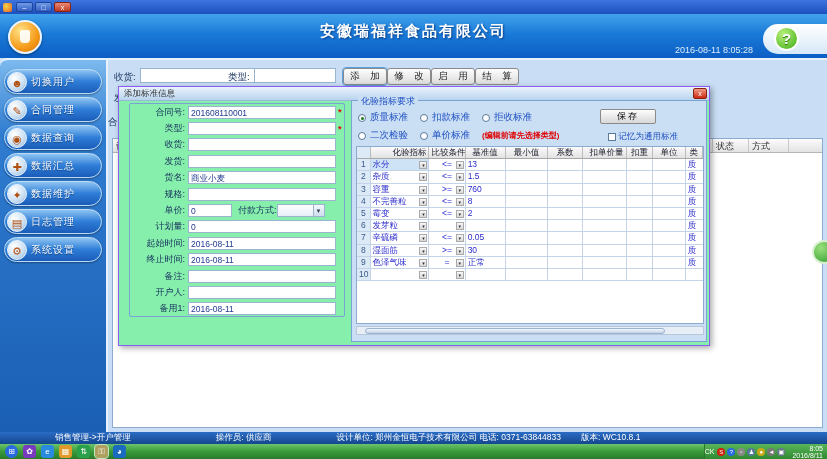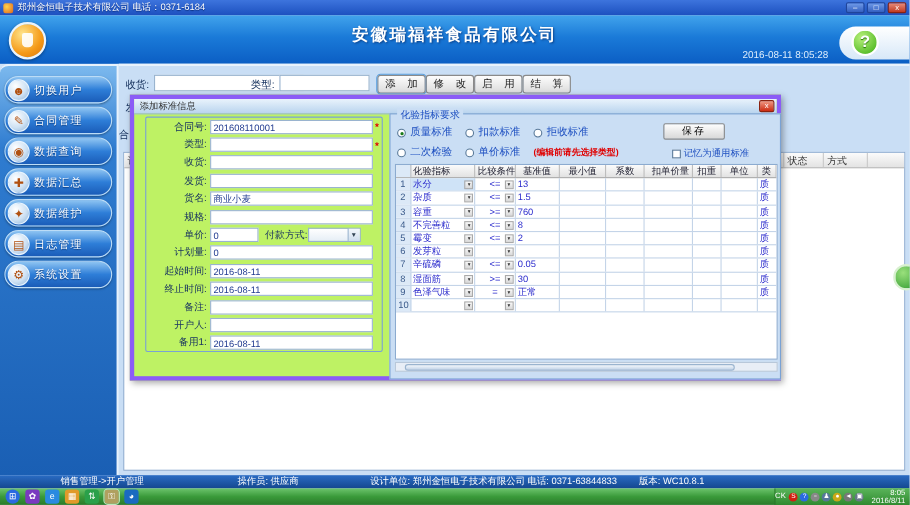--- a/index.html
+++ b/index.html
@@ -47,21 +47,21 @@
   #toolbar-buttons { position:absolute; left:235px; top:8px; display:flex; }
   .xpbtn { width:44px; height:17px; font-size:9.5px; letter-spacing:4px; padding-left:4px; color:#222;
     background:linear-gradient(180deg,#fdfdfd,#dcdcdc); border:1px solid #8a8a8a; border-radius:3px; }
   .xpbtn.focus { outline:1px solid #5aa0e0; }
   #maingrid { position:absolute; left:4px; top:78px; width:711px; height:290px; background:#fff; border:1px solid #8cabd0; }
   #maingrid .ghead { height:14px; background:linear-gradient(180deg,#fbfbfb,#e3e3e3); border-bottom:1px solid #b5b5b5; display:flex; color:#333; }
   #maingrid .gcell { border-right:1px solid #c9c9c9; padding:1px 3px; white-space:nowrap; overflow:hidden; }
 
   
   #dialog { position:absolute; left:118px; top:86px; width:592px; height:260px;
-    background:#bef264; border:4px solid #8b5cf6; box-shadow:2px 2px 6px rgba(0,0,0,.35); }
+    background:#86efac; border:1px solid #8b5cf6; box-shadow:2px 2px 6px rgba(0,0,0,.35); }
   #dlg-titlebar { height:14px; background:linear-gradient(180deg,#e9f3fc,#b9d4ee); border-bottom:1px solid #9ab8d8;
     display:flex; align-items:center; padding:0 2px 0 5px; }
   #dlg-title { flex:1; color:#333; font-size:8.5px; }
   #dlg-close { width:14px; height:11px; background:linear-gradient(180deg,#f09a86,#cc2a10); border:1px solid #8a2210; border-radius:2px;
     color:#fff; font-size:7px; line-height:10px; text-align:center; }
   #dlg-fieldset { position:absolute; left:10px; top:16px; width:216px; height:214px; border:1px solid #7aa2d4; border-radius:2px; }
   .dlg-row { display:flex; align-items:center; height:16.4px; }
   .dlg-lb { width:58px; text-align:right; padding-right:3px; color:#1a3560; font-size:9px; white-space:nowrap; }
   .dlg-in { height:13px; background:#fff; border:1px solid #9ab4cf; font-size:8.5px; color:#203a90; padding:0 2px; line-height:12px; overflow:hidden; }
   .dlg-in.wide { width:148px; }
@@ -119,21 +119,20 @@
   #clock { color:#fff; font-size:7px; text-align:right; line-height:7px; padding-left:4px; }
 
   #float-badge { position:absolute; left:812px; top:240px; width:24px; height:24px; border-radius:50%;
     background:radial-gradient(circle at 35% 30%,#9ae07c,#2f9a2f); border:2px solid #d8f0d0; color:#fff; font-size:5px; text-align:center; line-height:22px; }
 </style>
 </head>
 <body>
 
 <div id="titlebar">
   <div class="tb-ico"></div>
-  <div class="tb-title">郑州金恒电子技术有限公司 电话：0371-6184</div>
   <div class="winbtns">
     <div class="winbtn">–</div>
     <div class="winbtn">□</div>
     <div class="winbtn close">x</div>
   </div>
 </div>
 
 <div id="appheader">
   <div id="applogo"></div>
   <div id="company">安徽瑞福祥食品有限公司</div>
@@ -282,21 +281,21 @@
         <span id="lab-hint">(编辑前请先选择类型)</span>
       </div>
     <button id="savebtn">保存</button>
     <div id="memo-check">
       <div id="memo-box"></div>
       <span id="memo-lb">记忆为通用标准</span>
     </div>
     <div id="labtable">
         <div class="trow head">
           <div class="tc num"></div>
-          <div class="tc ind" style="color: rgb(34, 34, 51); text-align: left;">化验指标</div>
+          <div class="tc ind" style="color: rgb(34, 34, 51); text-align: right;">化验指标</div>
           <div class="tc cond" style="color: rgb(34, 34, 51); text-align: center;">比较条件</div>
           <div class="tc val" style="color: rgb(34, 34, 51); text-align: center;">基准值</div>
           <div class="tc c5" style="color: rgb(34, 34, 51); text-align: center;">最小值</div>
           <div class="tc c6" style="color: rgb(34, 34, 51); text-align: center;">系数</div>
           <div class="tc c7" style="color: rgb(34, 34, 51); text-align: right;">扣单价量</div>
           <div class="tc c8" style="color: rgb(34, 34, 51); text-align: center;">扣重</div>
           <div class="tc c9" style="color: rgb(34, 34, 51); text-align: center;">单位</div>
           <div class="tc cls" style="color: rgb(34, 34, 51); text-align: center;">类</div>
         </div>
         <div class="trow">

